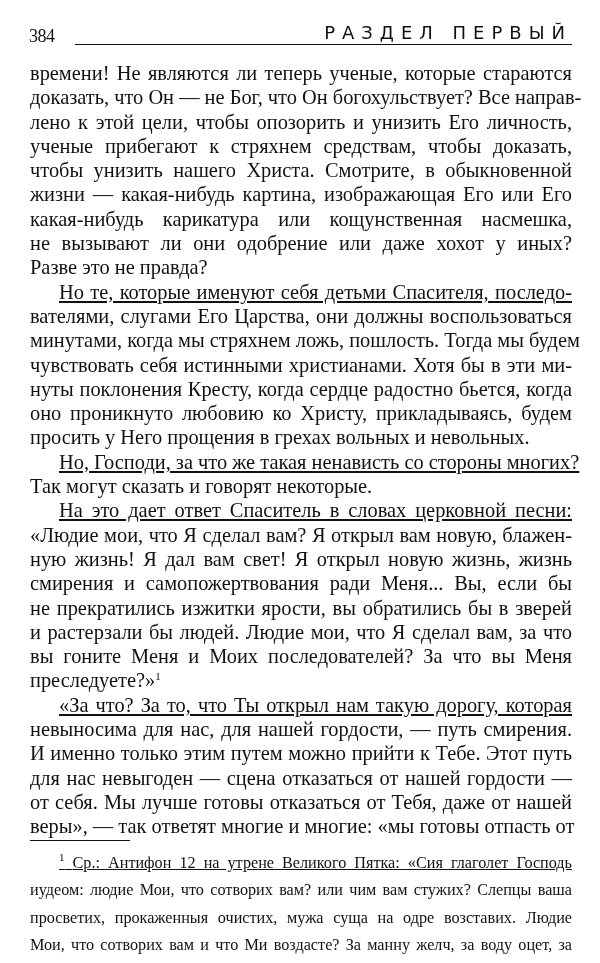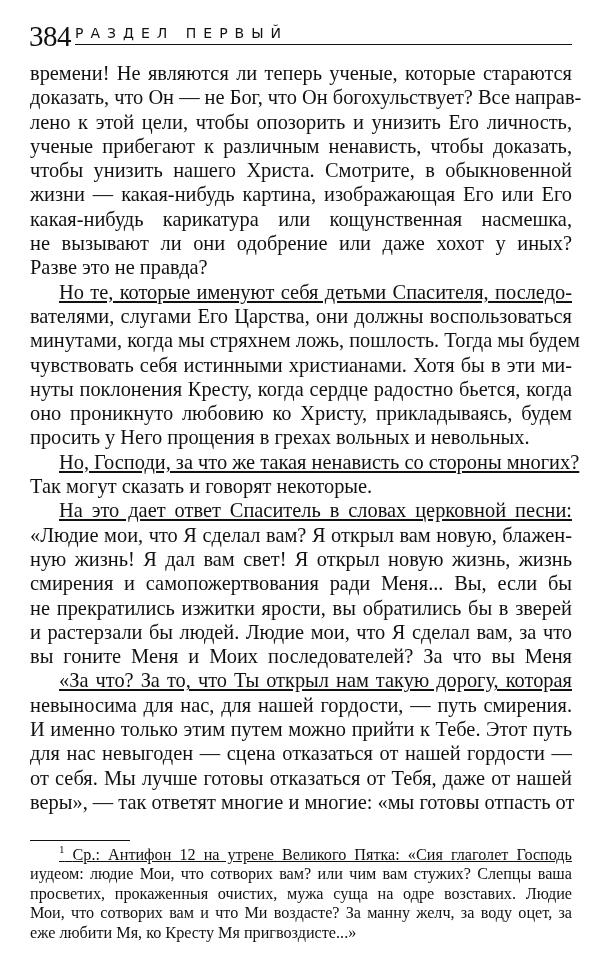--- a/index.html
+++ b/index.html
@@ -2,55 +2,55 @@
 <html><head>
 <meta charset="utf-8">
 <style>
   html, body { margin: 0; padding: 0; }
   body {
     width: 600px; height: 963px; background: #ffffff; position: relative; overflow: hidden;
     color: #111111;
     font-family: "Liberation Serif", "DejaVu Serif", serif;
   }
   .header { position: absolute; left: 29px; top: 24px; width: 543px; height: 24px; }
-  .page-num { position: absolute; left: 0; top: 0; font-size: 29px; line-height: 24px; letter-spacing: -0.5px; }
+  .page-num { position: absolute; left: 0; top: 0; font-size: 18px; line-height: 24px; letter-spacing: -0.5px; }
   .rule { position: absolute; left: 46px; right: 0; top: 20px; border-top: 1.5px solid #111; }
   .running-head {
-    position: absolute; left: 46px; right: 0; top: 0; text-align: left;
-    font-family: "DejaVu Sans", sans-serif; font-size: 14px; letter-spacing: 7px; line-height: 18px;
+    position: absolute; left: 46px; right: 0; top: 0; text-align: right;
+    font-family: "DejaVu Sans", sans-serif; font-size: 18px; letter-spacing: 7px; line-height: 18px;
   }
   .body-text {
     position: absolute; left: 30px; top: 61px; width: 542px;
     font-size: 20.4px; line-height: 24.3px;
   }
   .line { display: block; white-space: nowrap; text-align: justify; text-align-last: justify; height: 24.3px; }
   .line.last { text-align-last: left; font-family: Liberation Serif, serif; }
   .line.indent { padding-left: 29px; text-decoration: underline; }
   sup.fn { font-size: 11px; vertical-align: 7px; line-height: 0; }
   .fn-rule { position: absolute; left: 30px; top: 840px; width: 100px; border-top: 1.5px solid #111; }
   .footnote {
     position: absolute; left: 30px; top: 846px; width: 542px;
     font-size: 16.2px; line-height: 19.4px;
   }
-  .footnote .line { height: 19.4px; }
+  .footnote .line { height: 19.4px; margin-top: 8px; }
 </style>
 </head>
 <body>
 
 <div class="header">
   <span class="page-num">384</span>
   <span class="running-head">РАЗДЕЛ ПЕРВЫЙ</span>
   <div class="rule"></div>
 </div>
 
 <div class="body-text" id="body-text">
     <span class="line"><span>времени! Не являются ли теперь ученые, которые стараются</span></span>
     <span class="line"><span>доказать, что Он — не Бог, что Он богохульствует? Все направ-</span></span>
     <span class="line"><span>лено к этой цели, чтобы опозорить и унизить Его личность,</span></span>
-    <span class="line"><span>ученые прибегают к различным ненависть, чтобы доказать,</span></span>
+    <span class="line"><span>ученые прибегают к стряхнем средствам, чтобы доказать,</span></span>
     <span class="line"><span>чтобы унизить нашего Христа. Смотрите, в обыкновенной</span></span>
     <span class="line"><span>жизни — какая-нибудь картина, изображающая Его или Его</span></span>
     <span class="line"><span>какая-нибудь карикатура или кощунственная насмешка,</span></span>
     <span class="line"><span>не вызывают ли они одобрение или даже хохот у иных?</span></span>
     <span class="line last"><span>Разве это не правда?</span></span>
     <span class="line indent"><span>Но те, которые именуют себя детьми Спасителя, последо-</span></span>
     <span class="line"><span>вателями, слугами Его Царства, они должны воспользоваться</span></span>
     <span class="line"><span>минутами, когда мы стряхнем ложь, пошлость. Тогда мы будем</span></span>
     <span class="line"><span>чувствовать себя истинными христианами. Хотя бы в эти ми-</span></span>
     <span class="line"><span>нуты поклонения Кресту, когда сердце радостно бьется, когда</span></span>
@@ -58,20 +58,21 @@
     <span class="line last"><span>просить у Него прощения в грехах вольных и невольных.</span></span>
     <span class="line indent"><span>Но, Господи, за что же такая ненависть со стороны многих?</span></span>
     <span class="line last"><span>Так могут сказать и говорят некоторые.</span></span>
     <span class="line indent"><span>На это дает ответ Спаситель в словах церковной песни:</span></span>
     <span class="line"><span>«Людие мои, что Я сделал вам? Я открыл вам новую, блажен-</span></span>
     <span class="line"><span>ную жизнь! Я дал вам свет! Я открыл новую жизнь, жизнь</span></span>
     <span class="line"><span>смирения и самопожертвования ради Меня... Вы, если бы</span></span>
     <span class="line"><span>не прекратились изжитки ярости, вы обратились бы в зверей</span></span>
     <span class="line"><span>и растерзали бы людей. Людие мои, что Я сделал вам, за что</span></span>
     <span class="line"><span>вы гоните Меня и Моих последователей? За что вы Меня</span></span>
+    <span class="line last"><span>преследуете?»</span><sup class="fn">1</sup></span>
     <span class="line indent"><span>«За что? За то, что Ты открыл нам такую дорогу, которая</span></span>
     <span class="line"><span>невыносима для нас, для нашей гордости, — путь смирения.</span></span>
     <span class="line"><span>И именно только этим путем можно прийти к Тебе. Этот путь</span></span>
     <span class="line"><span>для нас невыгоден — сцена отказаться от нашей гордости —</span></span>
     <span class="line"><span>от себя. Мы лучше готовы отказаться от Тебя, даже от нашей</span></span>
     <span class="line"><span>веры», — так ответят многие и многие: «мы готовы отпасть от</span></span>
   </div>
 
 <div class="fn-rule"></div>
 <div class="footnote" id="footnote">

